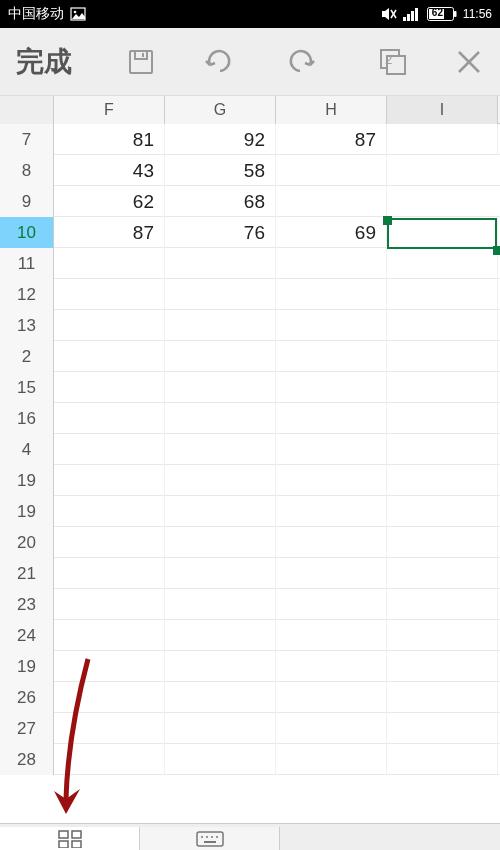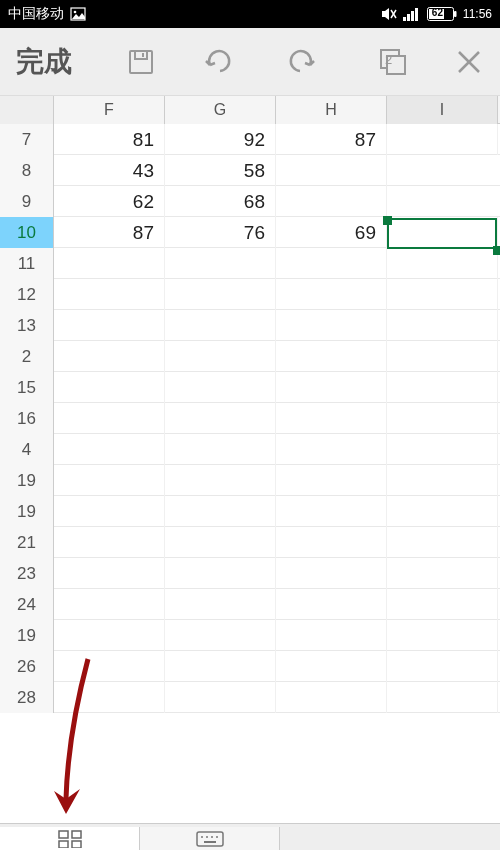--- a/index.html
+++ b/index.html
@@ -212,20 +212,27 @@
         <div class="cell"></div>
       </div>
       <div class="row">
         <div class="row-header">19</div>
         <div class="cell"></div>
         <div class="cell"></div>
         <div class="cell"></div>
         <div class="cell"></div>
       </div>
       <div class="row">
+        <div class="row-header">20</div>
+        <div class="cell"></div>
+        <div class="cell"></div>
+        <div class="cell"></div>
+        <div class="cell"></div>
+      </div>
+      <div class="row">
         <div class="row-header">21</div>
         <div class="cell"></div>
         <div class="cell"></div>
         <div class="cell"></div>
         <div class="cell"></div>
       </div>
       <div class="row">
         <div class="row-header">23</div>
         <div class="cell"></div>
         <div class="cell"></div>
@@ -241,20 +248,27 @@
       </div>
       <div class="row">
         <div class="row-header">19</div>
         <div class="cell"></div>
         <div class="cell"></div>
         <div class="cell"></div>
         <div class="cell"></div>
       </div>
       <div class="row">
         <div class="row-header">26</div>
+        <div class="cell"></div>
+        <div class="cell"></div>
+        <div class="cell"></div>
+        <div class="cell"></div>
+      </div>
+      <div class="row">
+        <div class="row-header">27</div>
         <div class="cell"></div>
         <div class="cell"></div>
         <div class="cell"></div>
         <div class="cell"></div>
       </div>
       <div class="row">
         <div class="row-header">28</div>
         <div class="cell"></div>
         <div class="cell"></div>
         <div class="cell"></div>

